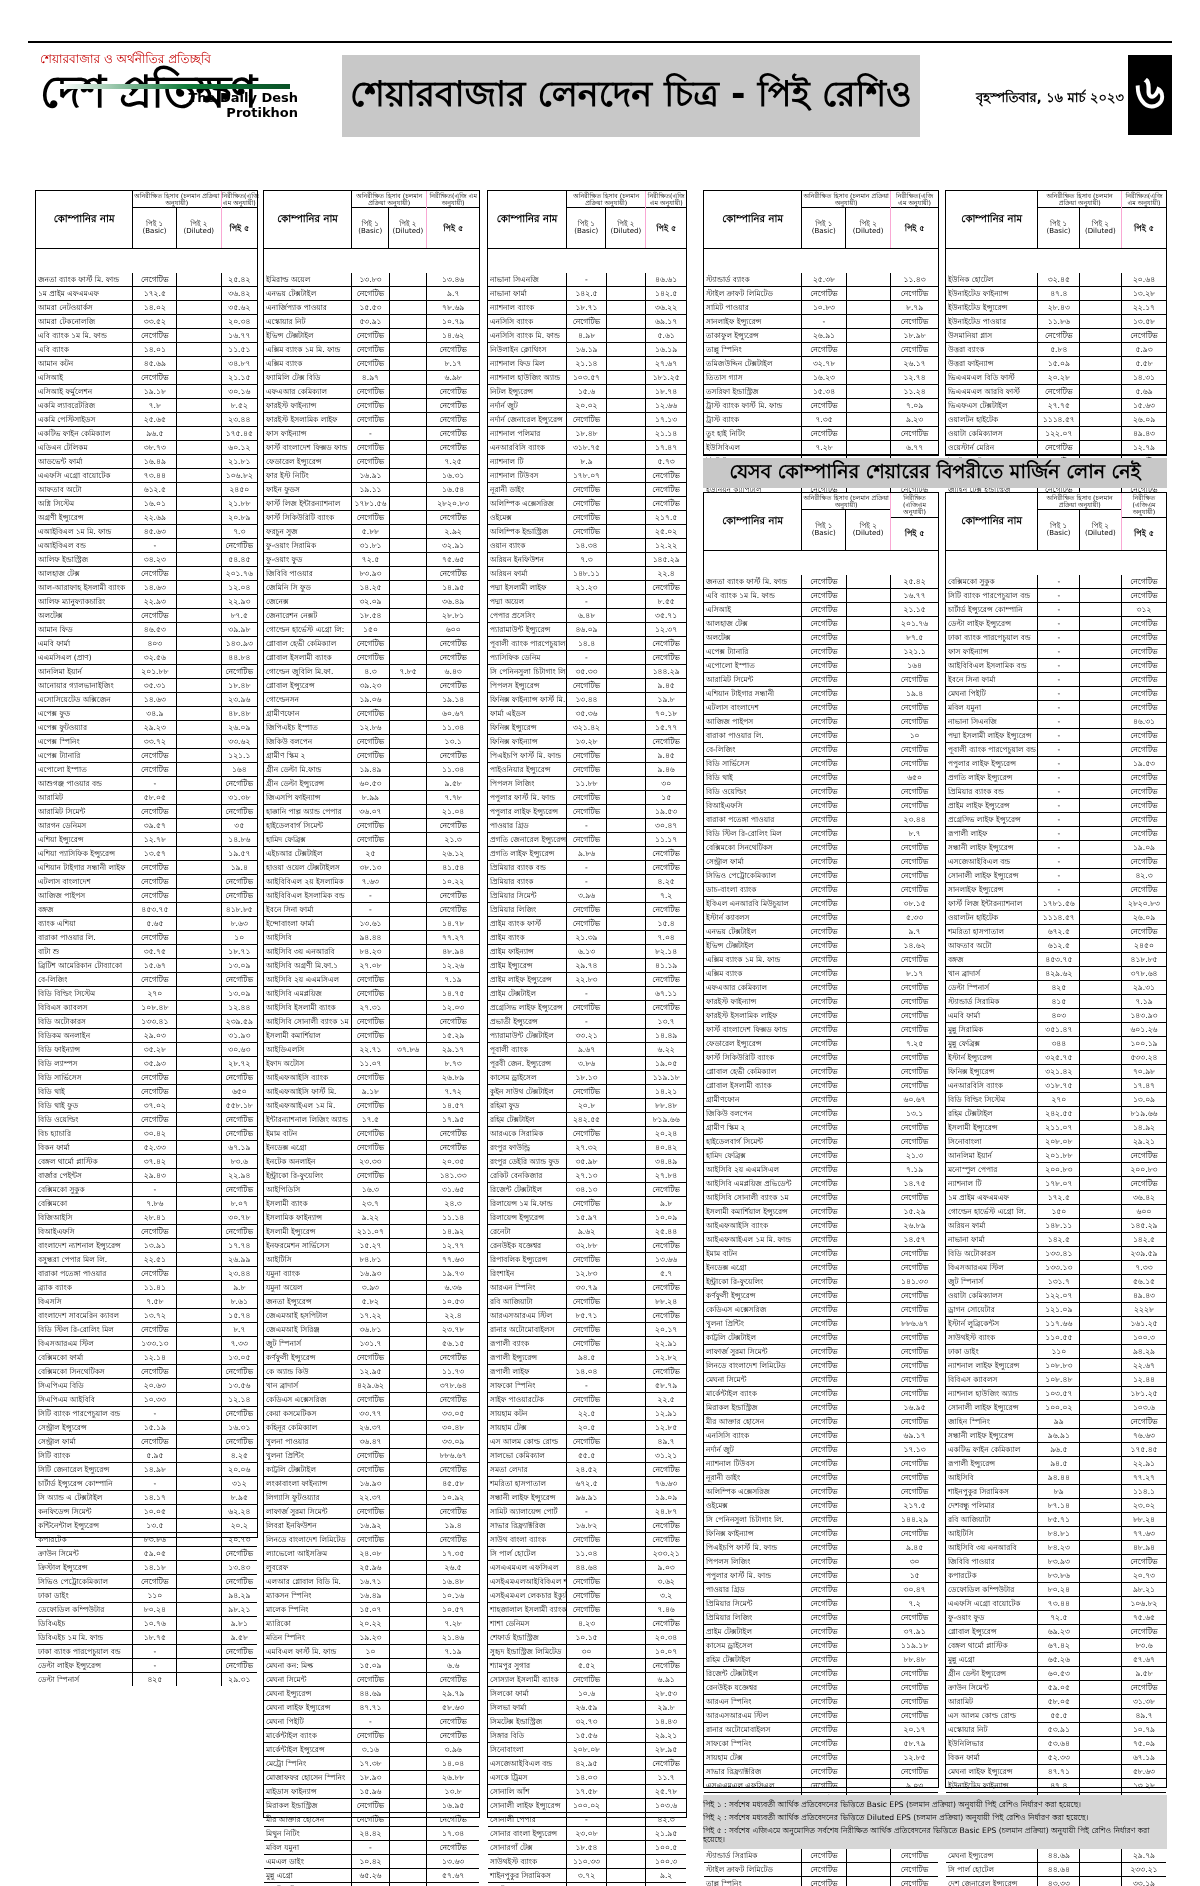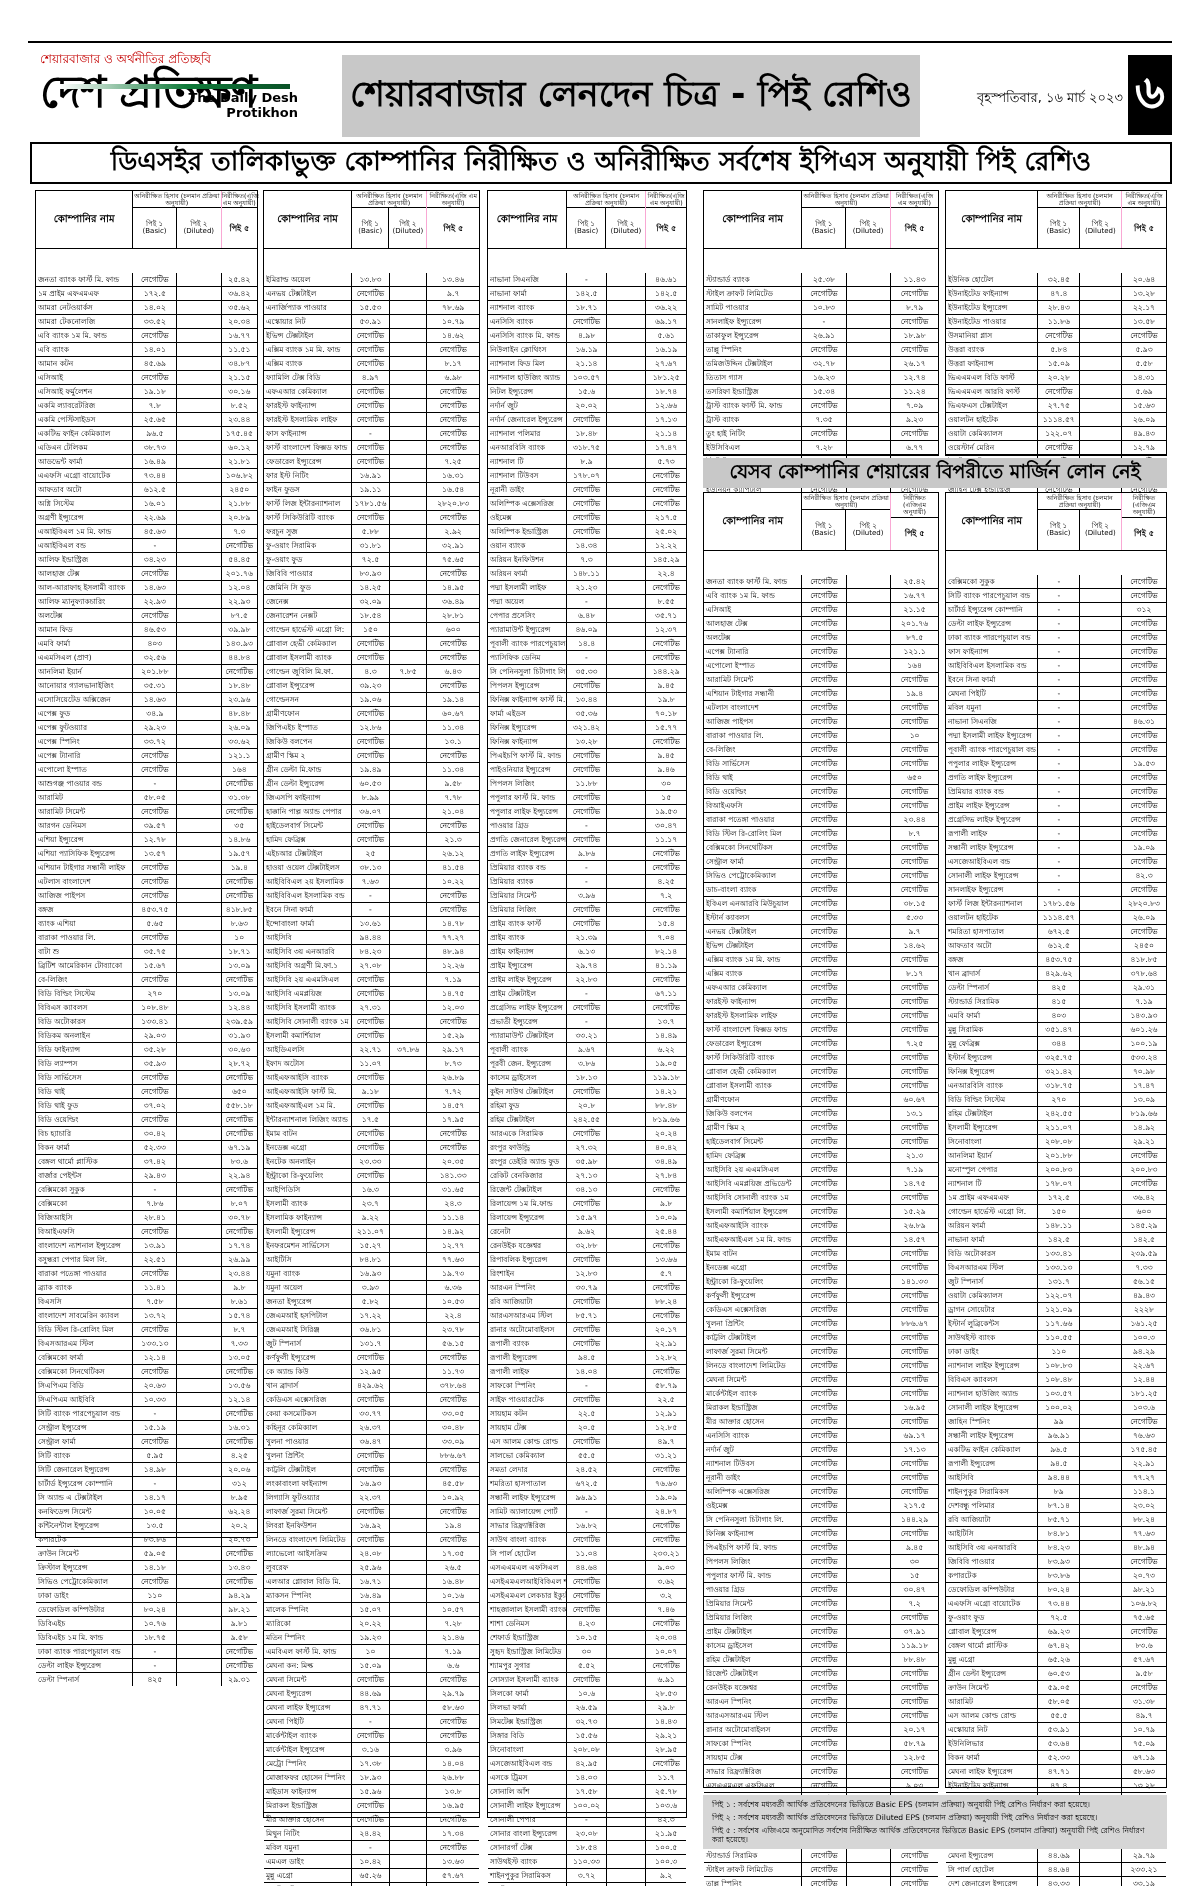--- a/index.html
+++ b/index.html
@@ -10,21 +10,21 @@
   
   .mast{position:absolute;left:40px;top:50px;width:300px;height:90px;}
   .tagline{color:#c40000;font-weight:normal;font-size:12px;}
   .logo{font-size:44px;font-weight:bold;letter-spacing:-1px;line-height:1.0;}
   .greenbar{position:absolute;left:60px;top:84px;width:230px;height:5px;
             background:linear-gradient(to right,#ffffff,#0f7a39 55%,#0a5227);}
   .logosub{position:absolute;left:118px;top:90px;width:180px;font-size:13px;font-weight:bold;text-align:right;}
   .headband{position:absolute;left:342px;top:55px;width:578px;height:82px;background:#c8c8c8;
             display:flex;align-items:center;justify-content:center;}
   .headband span{font-size:35px;font-weight:bold;}
-  .dateline{position:absolute;left:975px;top:88px;width:150px;font-size:13px;font-weight:normal;text-align:center;}
+  .dateline{position:absolute;left:975px;top:88px;width:150px;font-size:13px;font-weight:bold;text-align:center;}
   .pagenumbox{position:absolute;left:1128px;top:55px;width:44px;height:80px;background:#000;color:#fff;
             display:flex;align-items:center;justify-content:center;font-size:46px;font-weight:bold;}
   .subhead{position:absolute;left:30px;top:142px;width:1142px;height:42px;border:2.5px solid #000;
            display:flex;align-items:center;justify-content:center;}
   .subhead span{font-size:26px;font-weight:bold;}
   
   .tbl{position:absolute;display:flex;flex-direction:column;border:1.5px solid #000;background:#fff;gap:24px;}
   .thead{display:flex;height:58px;border-bottom:1.5px solid #000;flex:none;}
   .hname{width:var(--wn);display:flex;align-items:center;justify-content:center;text-align:center;
          font-weight:bold;font-size:10px;border-right:1px solid #000;}
@@ -50,21 +50,21 @@
   #t-col2{left:263px;top:190px;width:217px;height:1628px;--wn:41%;--w1:17.5%;--w2:17.5%;--w5:24%;}
   #t-col3{left:487px;top:190px;width:200px;height:1628px;--wn:40%;--w1:20%;--w2:20%;--w5:20%;}
   #t-col4{left:703px;top:190px;width:236px;height:266px;--wn:42%;--w1:19%;--w2:19%;--w5:20%;}
   #t-col5{left:945px;top:190px;width:222px;height:266px;--wn:42%;--w1:19%;--w2:19%;--w5:20%;}
   #t-margin_left{left:703px;top:492px;width:236px;height:1296px;--wn:42%;--w1:19%;--w2:19%;--w5:20%;}
   #t-margin_right{left:945px;top:492px;width:222px;height:1296px;--wn:42%;--w1:19%;--w2:19%;--w5:20%;}
   .marginband{position:absolute;left:703px;top:458px;width:464px;height:30px;background:#c8c8c8;
               display:flex;align-items:center;justify-content:center;}
   .marginband span{font-size:19px;font-weight:bold;}
   .footnotes{position:absolute;left:703px;top:1795px;width:464px;height:54px;background:#d6d6d6;
-             padding:3px 9px;display:flex;flex-direction:column;justify-content:space-around;}
+             padding:3px 0;display:flex;flex-direction:column;justify-content:space-around;}
   .fnline{font-size:7.6px;line-height:1.2;}
 </style>
 </head>
 <body>
 
 <div class="page">
   <div class="toprule"></div>
 
   <div class="mast">
     <div class="tagline">শেয়ারবাজার ও অর্থনীতির প্রতিচ্ছবি</div>
@@ -74,23 +74,20 @@
   <div class="logosub">The Daily Desh Protikhon</div>
 
   <div class="headband">
     <span>শেয়ারবাজার লেনদেন চিত্র - পিই রেশিও</span>
   </div>
   <div class="dateline">বৃহস্পতিবার, ১৬ মার্চ ২০২৩</div>
   <div class="pagenumbox">
     <span>৬</span>
   </div>
 
-  <div class="subhead">
-    <span>ডিএসইর তালিকাভুক্ত কোম্পানির নিরীক্ষিত ও অনিরীক্ষিত সর্বশেষ ইপিএস অনুযায়ী পিই রেশিও</span>
-  </div>
 
   <div id="t-col1" class="tbl">
       <div class="thead">
         <div class="hname">কোম্পানির নাম</div>
         <div class="hmid">
           <div class="glabel">অনিরীক্ষিত হিসাব (চলমান প্রক্রিয়া অনুযায়ী)</div>
           <div class="subs">
             <div class="sub first">পিই ১ (Basic)</div>
             <div class="sub">পিই ২ (Diluted)</div>
           </div>

